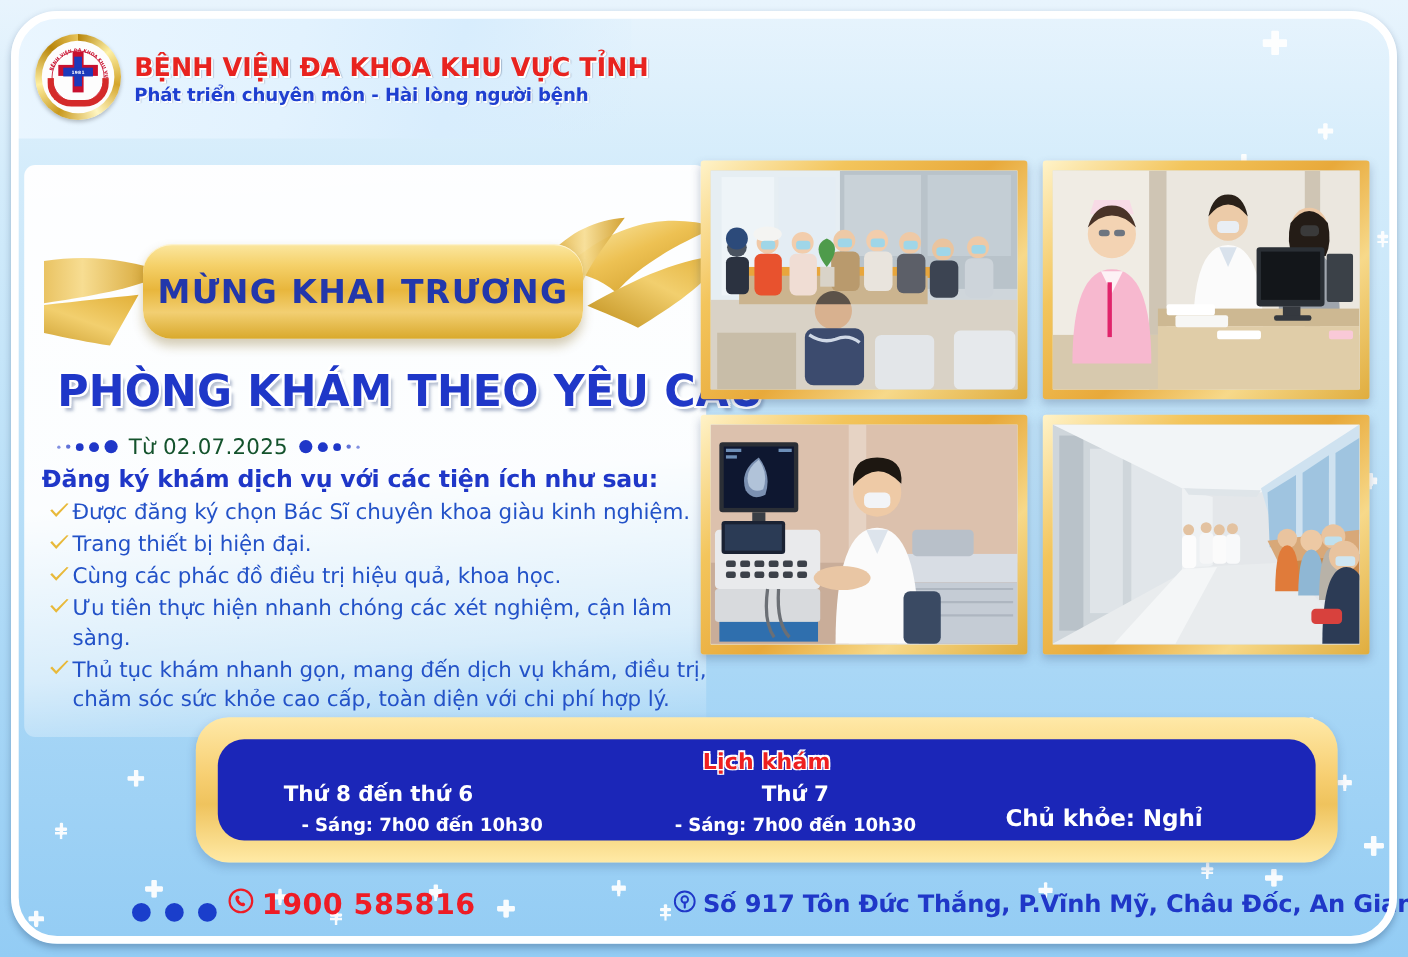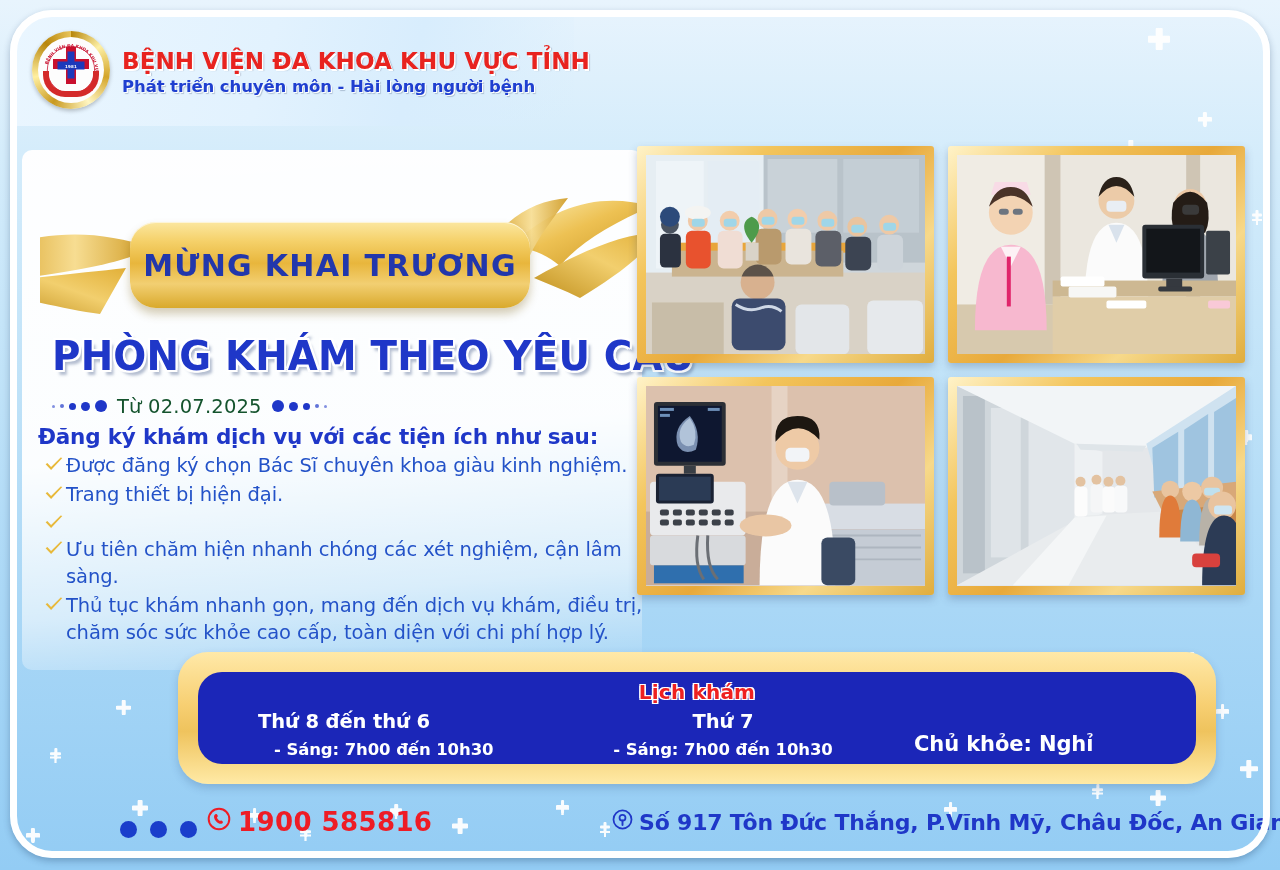--- a/index.html
+++ b/index.html
@@ -365,28 +365,29 @@
         </svg>
     </span>
     <span class="btxt">Trang thiết bị hiện đại.</span>
   </div>
   <div class="bitem">
     <span class="tick">
       <svg viewBox="0 0 24 24" width="20" height="20">
           <path d="M2 11 L8.5 18 L22 3.5 L20 3 L8.5 14.5 L4 9.5 Z" fill="#e8b93a"></path>
         </svg>
     </span>
+    <span class="btxt">Cùng các phác đồ điều trị hiệu quả, khoa học.</span>
   </div>
   <div class="bitem">
     <span class="tick">
       <svg viewBox="0 0 24 24" width="20" height="20">
           <path d="M2 11 L8.5 18 L22 3.5 L20 3 L8.5 14.5 L4 9.5 Z" fill="#e8b93a"></path>
         </svg>
     </span>
-    <span class="btxt">Ưu tiên chăm hiện nhanh chóng các xét nghiệm, cận lâm sàng.</span>
+    <span class="btxt">Ưu tiên thực hiện nhanh chóng các xét nghiệm, cận lâm sàng.</span>
   </div>
   <div class="bitem">
     <span class="tick">
       <svg viewBox="0 0 24 24" width="20" height="20">
           <path d="M2 11 L8.5 18 L22 3.5 L20 3 L8.5 14.5 L4 9.5 Z" fill="#e8b93a"></path>
         </svg>
     </span>
     <span class="btxt wrap">Thủ tục khám nhanh gọn, mang đến dịch vụ khám, điều trị, chăm sóc sức khỏe cao cấp, toàn diện với chi phí hợp lý.</span>
   </div>
 </div>

